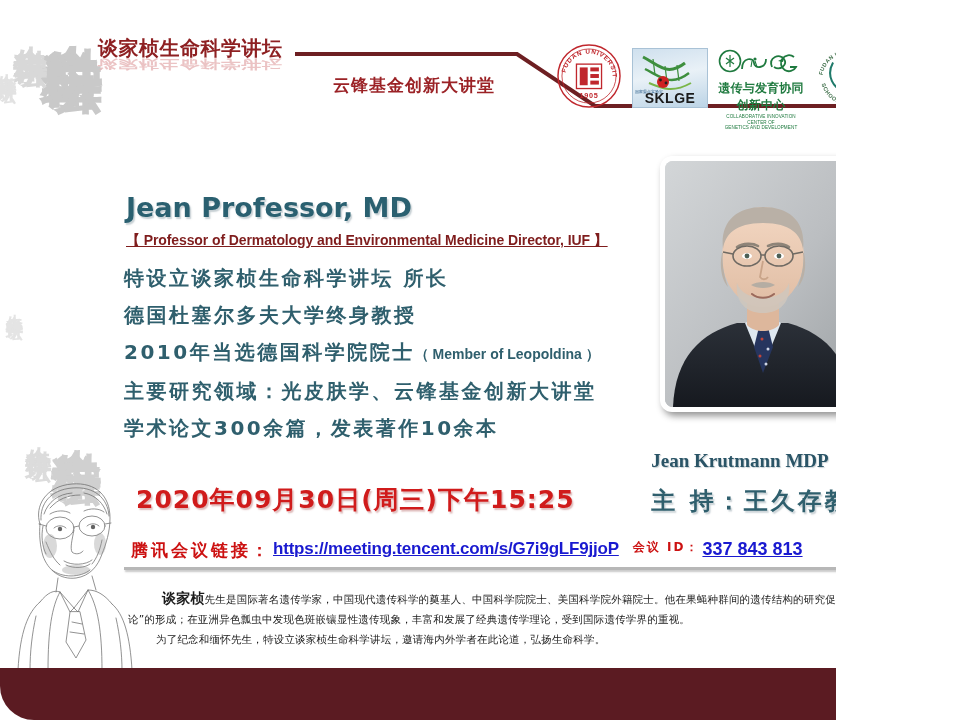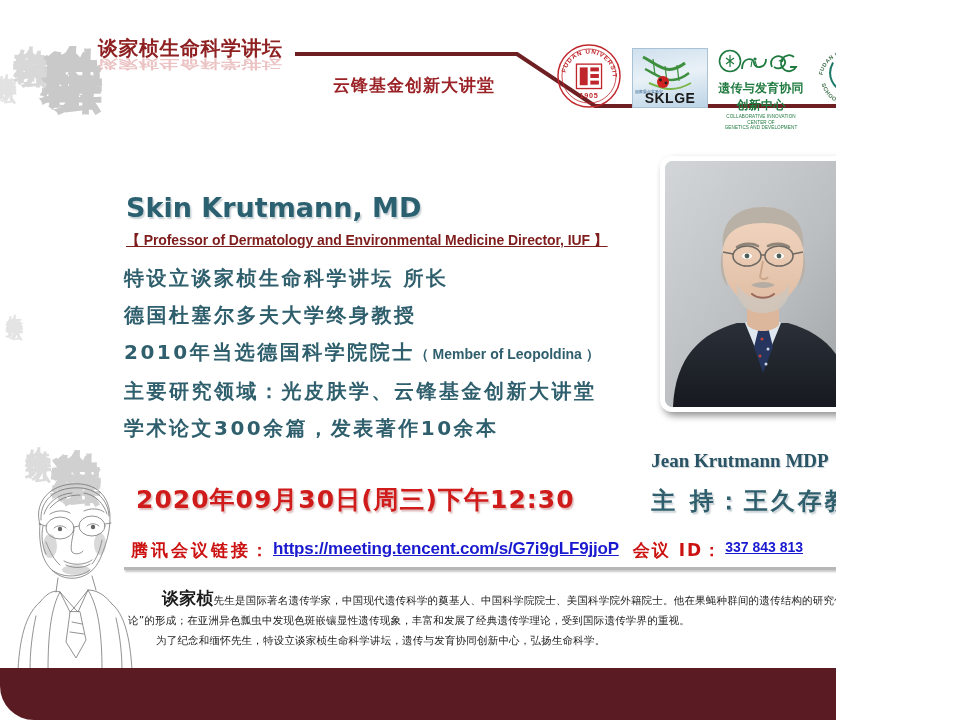--- a/index.html
+++ b/index.html
@@ -249,29 +249,29 @@
   .meet-url {
     font-family: "Liberation Sans", sans-serif;
     font-size: 17px;
     font-weight: bold;
     color: #1919d0;
     letter-spacing: -0.2px;
     margin-left: 2px;
   }
   .meet-idlabel {
     font-family: "DejaVu Sans", sans-serif;
-    font-size: 17px;
+    font-size: 12px;
     font-weight: bold;
     color: #cc1111;
     letter-spacing: 2px;
     margin-left: 14px;
   }
   .meet-idvalue {
     font-family: "Liberation Sans", sans-serif;
-    font-size: 14px;
+    font-size: 18px;
     font-weight: bold;
     color: #1919d0;
     text-decoration: underline;
     margin-left: 3px;
   }
 
   
   .divider {
     position: absolute;
     left: 124px;
@@ -348,21 +348,21 @@
     left: 128px;
     top: 588px;
     width: 812px;
     font-family: "DejaVu Sans", sans-serif;
     font-size: 10.5px;
     color: #1b1b1b;
     line-height: 20px;
     letter-spacing: 0.2px;
   }
   .bio .lead {
-    font-size: 17px;
+    font-size: 14px;
     font-weight: bold;
   }
   .bio-p1 { text-indent: 34px; }
   .bio-p2 { text-indent: 28px; }
 
   
   .bottom-band {
     position: absolute;
     left: 0;
     top: 668px;
@@ -467,42 +467,42 @@
         <rect x="34" y="40" width="22" height="16" fill="none" stroke="#8a7a3a" stroke-width="1.2"></rect>
         <text x="45" y="50" text-anchor="middle" font-family="DejaVu Sans, sans-serif" font-size="4.2" fill="#8a7a3a">复旦大学</text>
         <text x="45" y="55" text-anchor="middle" font-family="DejaVu Sans, sans-serif" font-size="4" fill="#8a7a3a">生命科学学院</text>
         <text x="45" y="62" text-anchor="middle" font-family="Liberation Sans, sans-serif" font-size="4.6" fill="#8a7a3a">— 1926 —</text>
       </svg>
     </div>
 
   </div>
 
 
-  <div class="speaker-name">Skin Krutmann, MD</div>
+  <div class="speaker-name">Jean Professor, MD</div>
   <div class="speaker-role">【 Professor of Dermatology and Environmental Medicine Director, IUF 】</div>
 
   <div class="creds">
     <div class="cred-line">
       <span>特设立谈家桢生命科学讲坛 所长</span>
     </div>
     <div class="cred-line">
       <span>德国杜塞尔多夫大学终身教授</span>
     </div>
     <div class="cred-line">
       <span>2010年当选德国科学院院士</span><span class="paren">（ Member of Leopoldina ）</span>
     </div>
     <div class="cred-line">
       <span>主要研究领域：光皮肤学、云锋基金创新大讲堂</span>
     </div>
     <div class="cred-line">
       <span>学术论文300余篇，发表著作10余本</span>
     </div>
   </div>
 
-  <div class="date-line">2020年09月30日(周三)下午12:30</div>
+  <div class="date-line">2020年09月30日(周三)下午15:25</div>
 
   <div class="meeting-row">
     <span class="meet-label">腾讯会议链接：</span>
     <a class="meet-url" href="#">https://meeting.tencent.com/s/G7i9gLF9jjoP</a>
     <span class="meet-idlabel">会议 ID：</span>
     <span class="meet-idvalue">337 843 813</span>
   </div>
 
   <div class="divider"></div>
 
@@ -624,18 +624,18 @@
     </g>
     <g fill="#8a8a8a" opacity="0.35" stroke="none">
       <ellipse cx="40" cy="80" rx="7" ry="12"></ellipse>
       <ellipse cx="90" cy="78" rx="6" ry="11"></ellipse>
       <ellipse cx="66" cy="104" rx="14" ry="5"></ellipse>
     </g>
   </svg>
 
   <div class="bio">
     <div class="bio-p1"><span class="lead">谈家桢</span><span>先生是国际著名遗传学家，中国现代遗传科学的奠基人、中国科学院院士、美国科学院外籍院士。他在果蝇种群间的遗传结构的研究促进了“现代综合进化论”的形成；在亚洲异色瓢虫中发现色斑嵌镶显性遗传现象，丰富和发展了经典遗传学理论，受到国际遗传学界的重视。</span></div>
-    <div class="bio-p2">为了纪念和缅怀先生，特设立谈家桢生命科学讲坛，遗传与发育协同创新中心，弘扬生命科学。</div>
+    <div class="bio-p2">为了纪念和缅怀先生，特设立谈家桢生命科学讲坛，邀请海内外学者在此论道，弘扬生命科学。</div>
   </div>
 
   <div class="bottom-band"></div>
 
 </div>
 
 </body></html>

